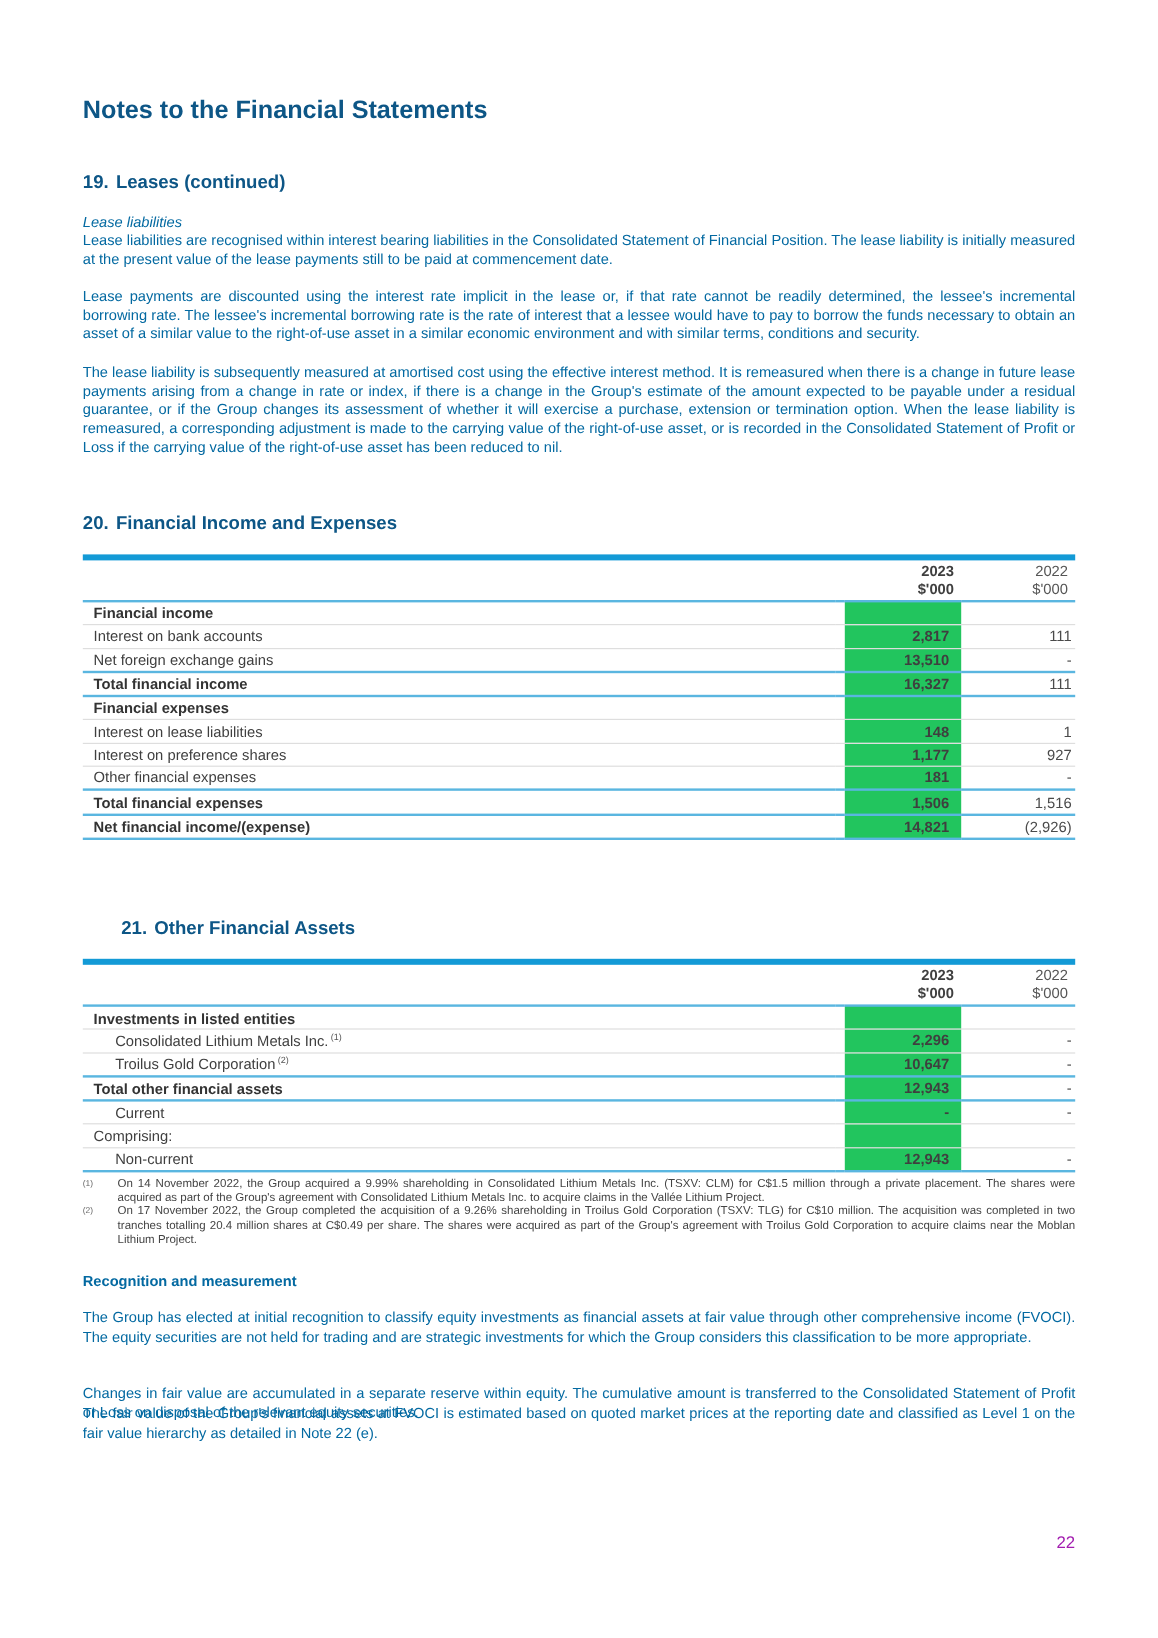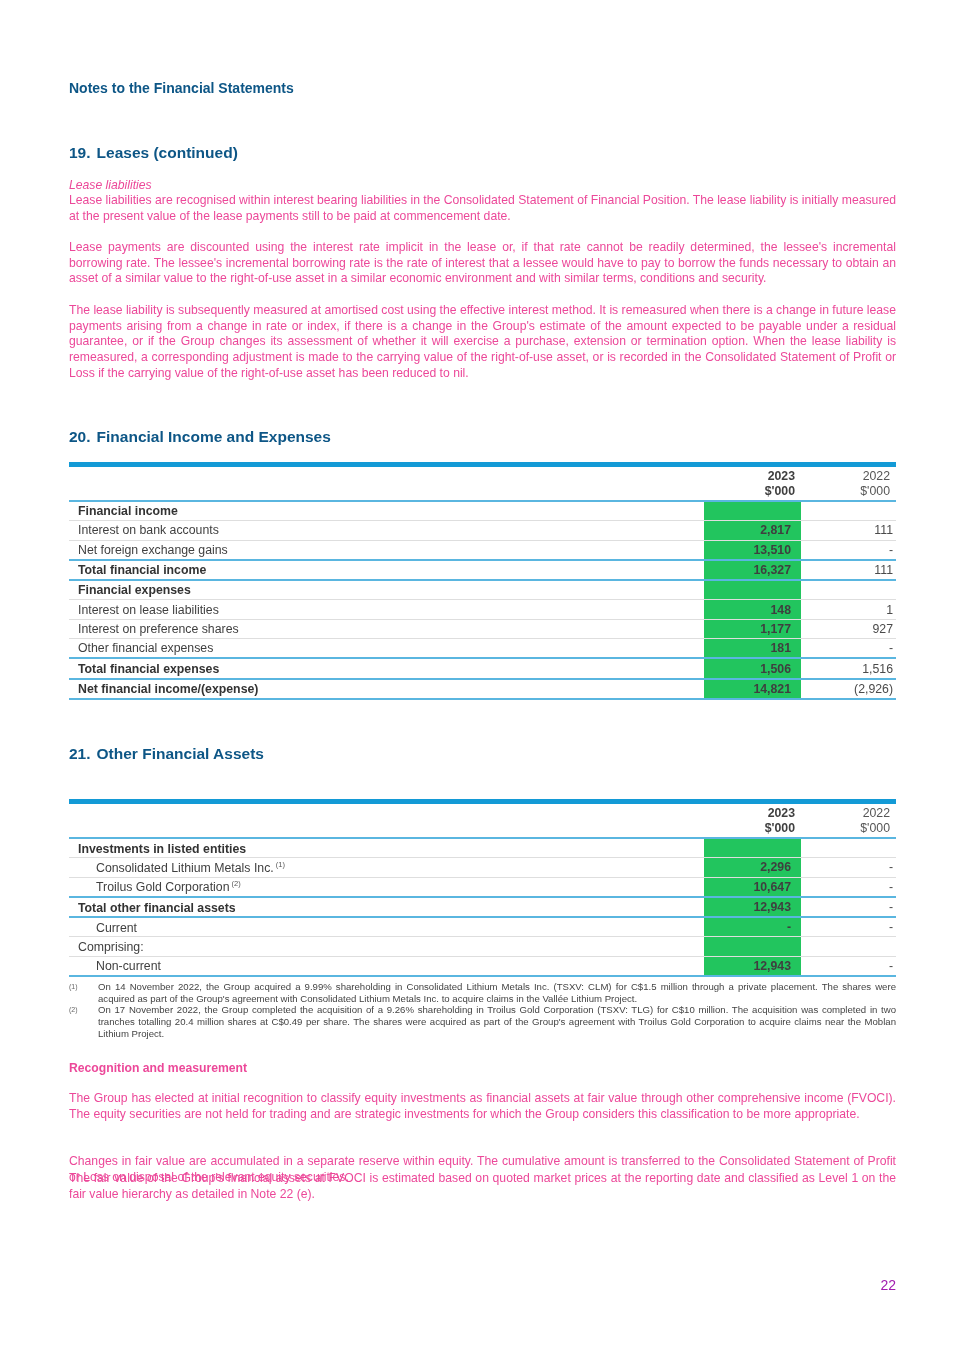--- a/index.html
+++ b/index.html
@@ -3,30 +3,30 @@
 <meta charset="utf-8">
 <style>
   html, body { margin: 0; padding: 0; background: #ffffff; }
   body {
     width: 965px; height: 1365px; position: relative; overflow: hidden;
     font-family: "Liberation Sans", sans-serif; color: #3d3d3d;
   }
   .page { position: absolute; left: 69px; top: 0; width: 827px; }
   .doc-title {
     position: absolute; top: 80px; left: 0;
-    font-size: 14px; font-weight: bold; color: #0d5686; margin: 0;
+    font-size: 21px; font-weight: bold; color: #0d5686; margin: 0;
   }
   .section-heading {
     position: absolute; left: 0; margin: 0;
     font-size: 15.5px; font-weight: bold; color: #0d5686;
   }
   .section-heading .num { margin-right: 6px; }
   .para {
     position: absolute; left: 0; width: 827px; margin: 0;
-    font-size: 12.2px; line-height: 15.7px; text-align: justify; color: #ec4899;
+    font-size: 12.2px; line-height: 15.7px; text-align: justify; color: #0369a1;
   }
   .para.italic { font-style: italic; }
   .para.bold { font-weight: bold; }
 
   table.fin {
     position: absolute; left: 0; width: 827px; border-collapse: collapse;
     font-size: 12.3px; color: #3f3f3f;
   }
   table.fin thead tr.topbar td { height: 5px; padding: 0; background: #139ad6; }
   table.fin thead tr.hdr td { height: 33px; vertical-align: middle; padding: 0 6px 0 0; }
@@ -147,21 +147,21 @@
         </tr>
         <tr class="bold last">
           <td class="lbl"><span>Net financial income/(expense)</span></td>
           <td class="gap"></td>
           <td class="v2023">14,821</td>
           <td class="v2022">(2,926)</td>
         </tr>
       </tbody>
   </table>
 
-  <h2 class="section-heading" style="top:745px;">
+  <h2 class="section-heading" style="top:765px;margin-left:32px;">
     <span class="num">21.</span><span>Other Financial Assets</span>
   </h2>
 
   <table class="fin" style="top:799px;">
     <thead>
       <tr class="topbar">
           <td colspan="4"></td>
         </tr>
       <tr class="hdr">
         <td class="h-label"></td>

